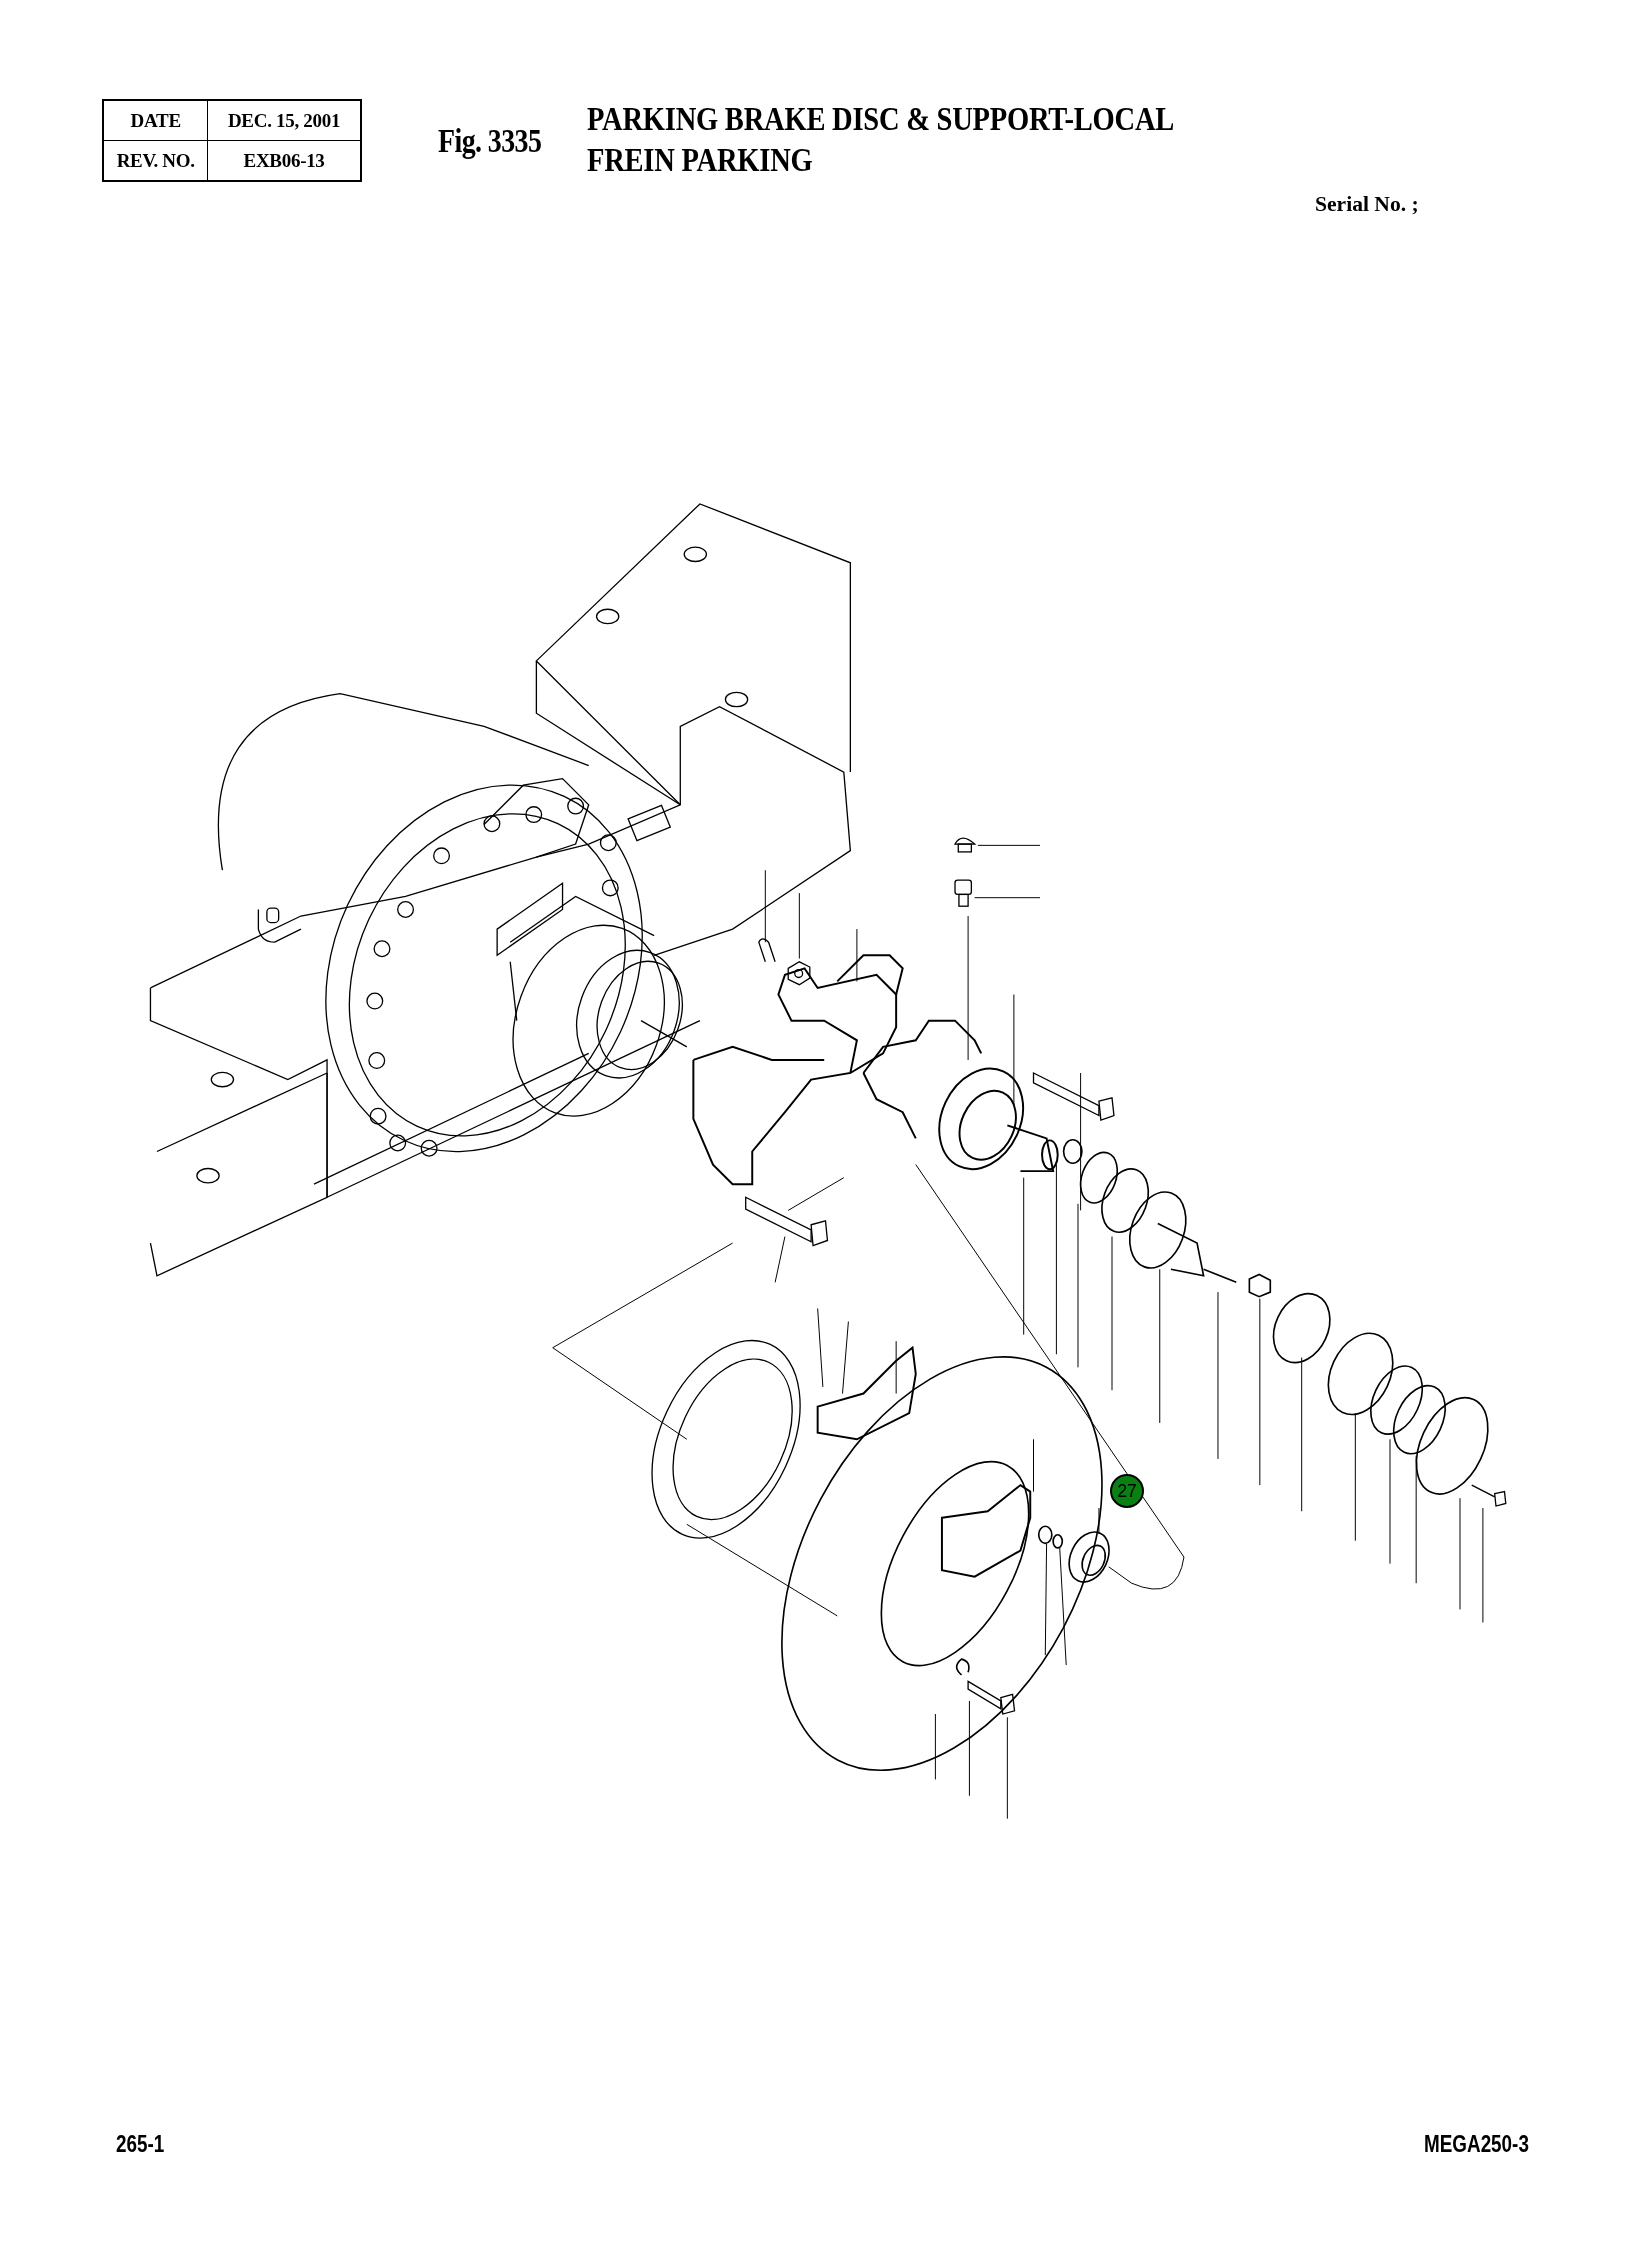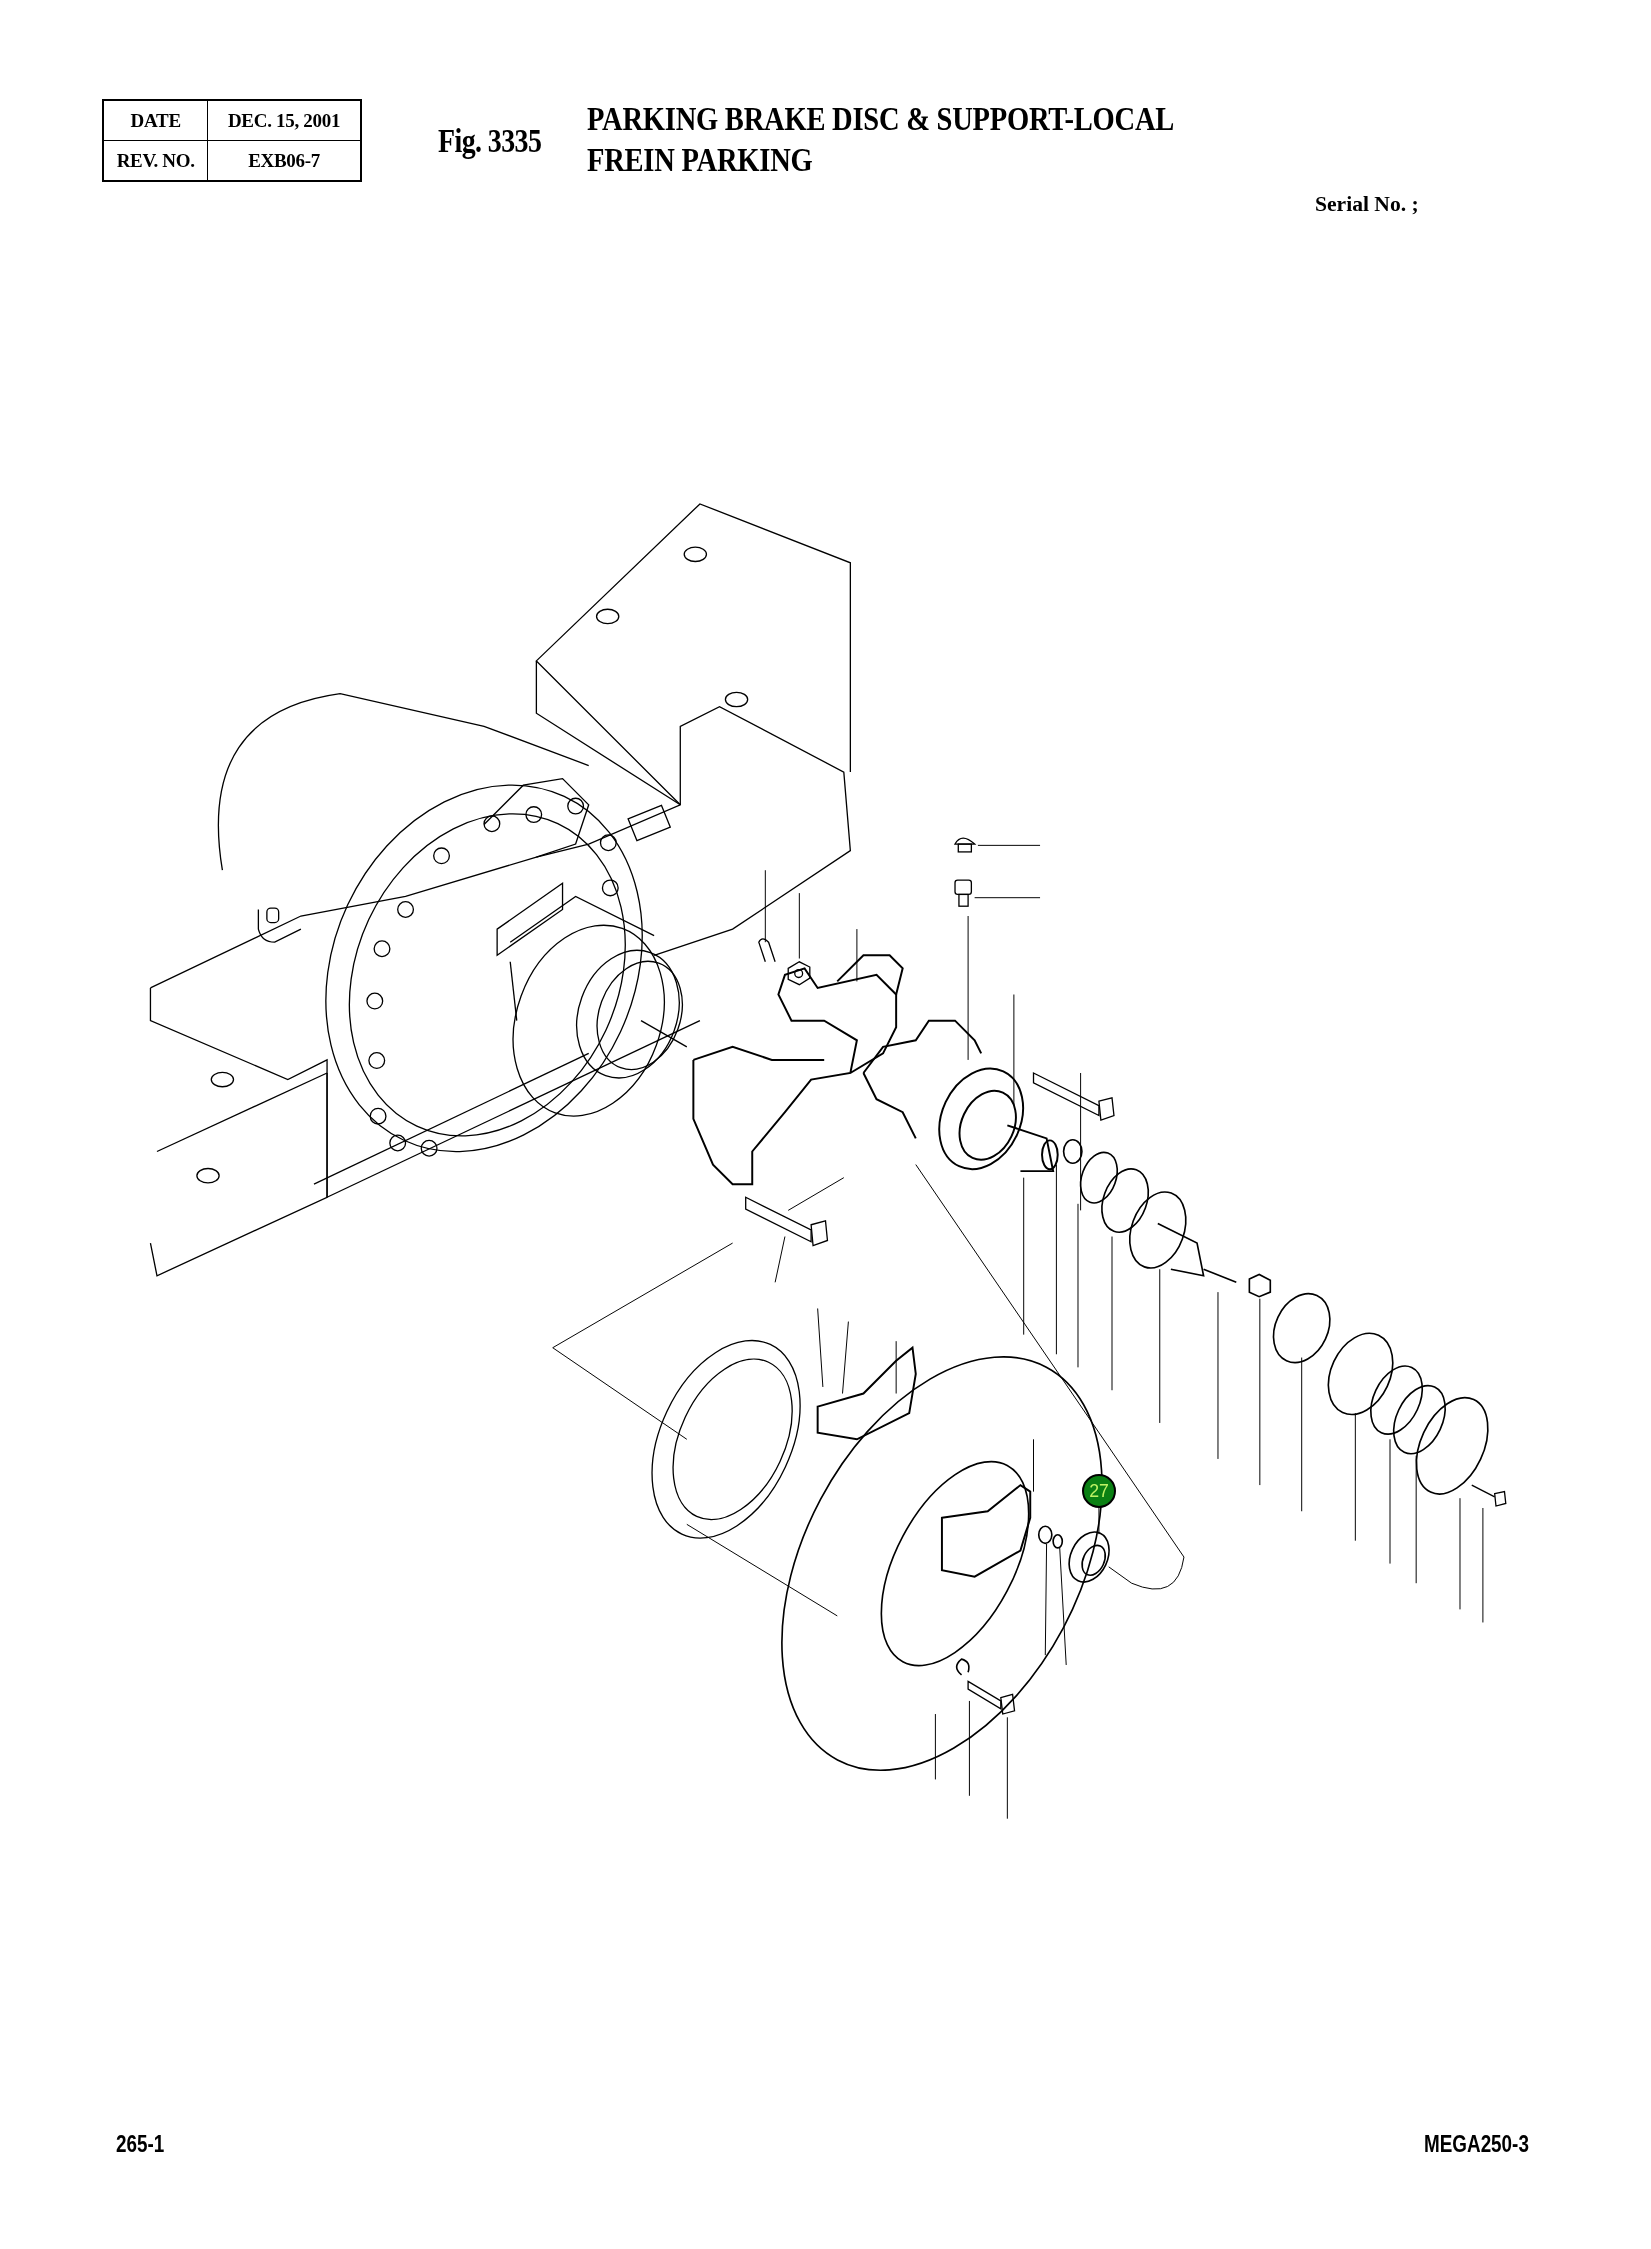--- a/index.html
+++ b/index.html
@@ -5,36 +5,36 @@
   html, body { margin: 0; padding: 0; background: #ffffff; }
   body { width: 1651px; height: 2250px; position: relative; overflow: hidden; font-family: "Liberation Serif", serif; color: #000; }
   .rev-table { position: absolute; left: 102px; top: 99px; border-collapse: collapse; border: 2.6px solid #000; }
   .rev-table td { border: 1.3px solid #000; font-family: "Liberation Serif", serif; font-weight: bold; font-size: 19px; text-align: center; height: 39px; padding: 0 5.2px; letter-spacing: -0.3px; }
   .rev-table td.lbl { width: 93px; }
   .rev-table td.val { width: 141px; }
   .fig-no { position: absolute; left: 438px; top: 122px; font-weight: bold; font-size: 34px; transform: scaleX(0.82); transform-origin: left top; letter-spacing: -0.7px; }
   .title { position: absolute; left: 587px; top: 98px; font-weight: bold; font-size: 34px; line-height: 41px; transform: scaleX(0.84); transform-origin: left top; letter-spacing: -0.3px; }
   .serial { position: absolute; left: 1315px; top: 181px; font-weight: bold; font-size: 21.6px; margin-top: 11px; }
   .diagram { position: absolute; left: 0; top: 0; width: 1651px; height: 2250px; }
-  .hotspot { position: absolute; left: 1082px; top: 1474px; width: 34px; height: 34px; border-radius: 50%; background: #0a8013; border: 2.6px solid #000; color: #bef264; font-family: "Liberation Sans", sans-serif; font-size: 17.7px; display: flex; align-items: center; justify-content: center; box-sizing: border-box; cursor: pointer; }
+  .hotspot { position: absolute; left: 1110px; top: 1474px; width: 34px; height: 34px; border-radius: 50%; background: #0a8013; border: 2.6px solid #000; color: #000000; font-family: "Liberation Sans", sans-serif; font-size: 17.7px; display: flex; align-items: center; justify-content: center; box-sizing: border-box; cursor: pointer; }
   .footer-left { position: absolute; left: 116px; top: 2131px; font-family: "Liberation Sans", sans-serif; font-weight: bold; font-size: 23.6px; transform: scaleX(0.8); transform-origin: left top; }
   .footer-right { position: absolute; left: 1424px; top: 2131px; font-family: "Liberation Sans", sans-serif; font-weight: bold; font-size: 23.6px; transform: scaleX(0.8); transform-origin: left top; }
 </style>
 </head>
 <body>
 
 <table class="rev-table">
   <tbody>
       <tr>
     <td class="lbl">DATE</td>
     <td class="val">DEC. 15, 2001</td>
   </tr>
   <tr>
     <td class="lbl">REV. NO.</td>
-    <td class="val">EXB06-7</td>
+    <td class="val">EXB06-13</td>
   </tr>
 </tbody>
   </table>
 
 <div class="fig-no">Fig. 3335</div>
 <div class="title">
   <div>PARKING BRAKE DISC &amp; SUPPORT-LOCAL</div>
   <div>FREIN PARKING</div>
 </div>
 <div class="serial">Serial No. ;</div>

